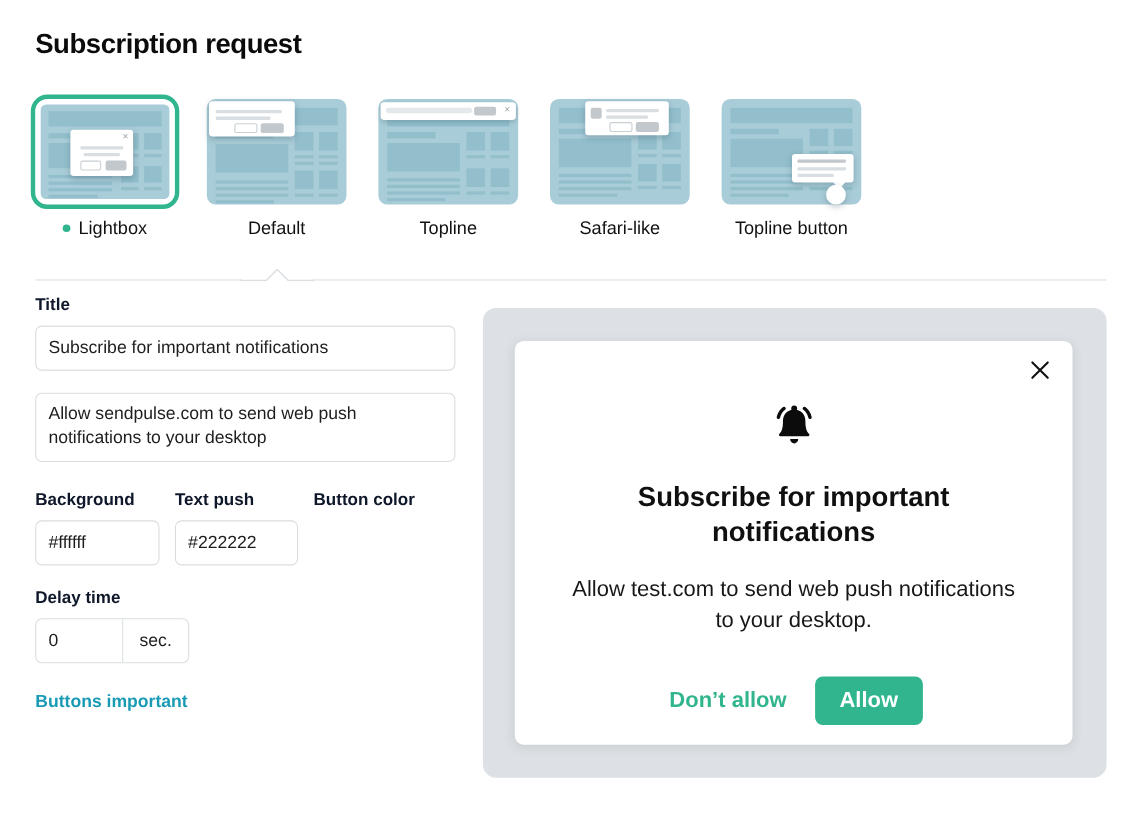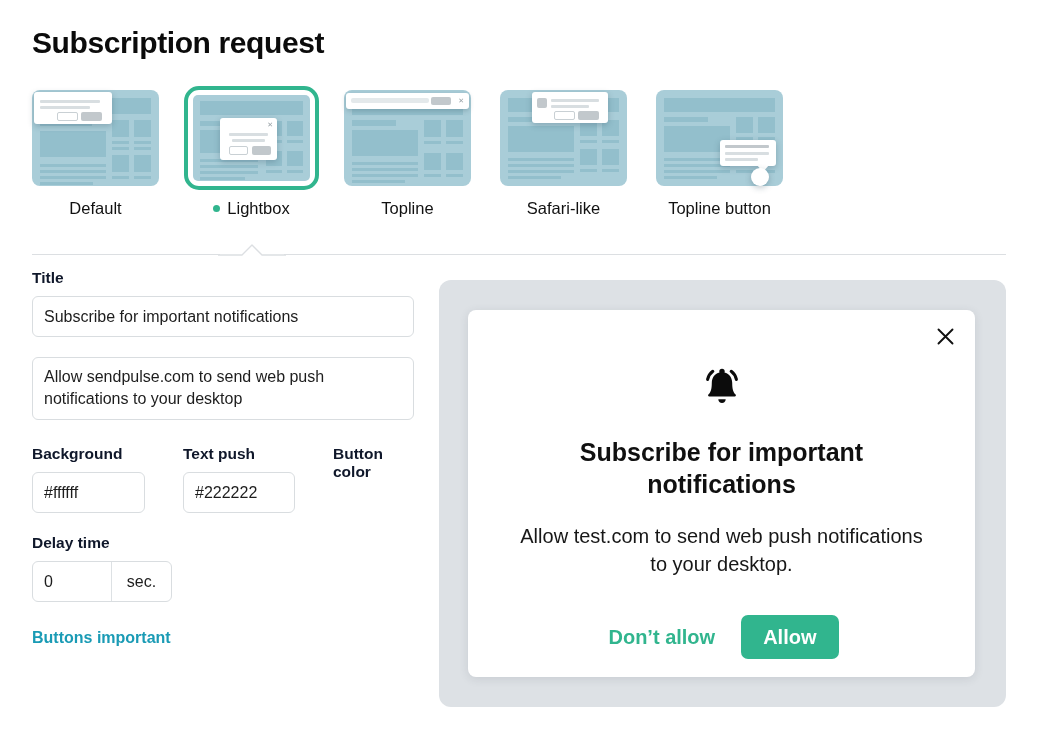--- a/index.html
+++ b/index.html
@@ -9,21 +9,21 @@
     background: #ffffff;
     font-family: "Liberation Sans", sans-serif;
     color: #1a1a1a;
     overflow: hidden;
   }
   .page { position: relative; width: 1038px; height: 740px; }
 
   
   .page-title {
     position: absolute; left: 32px; top: 26px;
-    font-size: 30px; font-weight: bold;
+    font-size: 25px; font-weight: bold;
     letter-spacing: -0.4px; color: #0b0b0b;
     margin: 0;
   }
 
   
   .templates {
     position: absolute; left: 32px; top: 90px;
     display: flex; gap: 29px;
   }
   .tmpl { width: 127px; }
@@ -123,21 +123,21 @@
   .txt-area {
     width: 382px; height: 63px;
     border: 1px solid #d9dde0; border-radius: 6px;
     background: #fff; font-family: "Liberation Sans", sans-serif;
     font-size: 16px; color: #1d1d1d; line-height: 22px;
     padding: 8px 11px; resize: none; outline: none;
     overflow: hidden;
   }
   .gap-1 { height: 20px; }
 
-  .color-row { display: flex; gap: 38px; margin-top: 21px; }
+  .color-row { display: flex; gap: 14px; margin-top: 21px; }
   .color-col .field-label { margin-bottom: 9px; }
   .color-input {
     height: 41px;
     border: 1px solid #d9dde0; border-radius: 6px;
     background: #fff; font-family: "Liberation Sans", sans-serif;
     font-size: 16px; color: #1d1d1d;
     padding: 0 11px; outline: none;
   }
   .ci-bg   { width: 113px; }
   .ci-text { width: 112px; }
@@ -217,20 +217,52 @@
   }
 </style>
 </head>
 <body>
 
 <div class="page">
 
   <h1 class="page-title">Subscription request</h1>
 
   <div class="templates">
+
+    <div class="tmpl selected">
+      <div class="tmpl-frame selected">
+        <div class="tmpl-canvas">
+          <div class="m-header" style="left:7px;top:6px;width:103px;height:14px;"></div>
+          <div class="m-block" style="left:7px;top:26px;width:44px;height:5px;"></div>
+          <div class="m-block" style="left:7px;top:35px;width:58px;height:23px;"></div>
+          <div class="m-line" style="left:7px;top:64px;width:58px;"></div>
+          <div class="m-line" style="left:7px;top:70px;width:58px;"></div>
+          <div class="m-line" style="left:7px;top:76px;width:58px;"></div>
+          <div class="m-line" style="left:7px;top:82px;width:45px;"></div>
+          <div class="m-block" style="left:73px;top:26px;width:16px;height:15px;"></div>
+          <div class="m-block" style="left:94px;top:26px;width:16px;height:15px;"></div>
+          <div class="m-line" style="left:73px;top:45px;width:16px;"></div>
+          <div class="m-line" style="left:94px;top:45px;width:16px;"></div>
+          <div class="m-block" style="left:73px;top:56px;width:16px;height:15px;"></div>
+          <div class="m-block" style="left:94px;top:56px;width:16px;height:15px;"></div>
+          <div class="m-line" style="left:73px;top:75px;width:16px;"></div>
+          <div class="m-line" style="left:94px;top:75px;width:16px;"></div>
+          <div class="m-card" style="left:27px;top:23px;width:57px;height:42px;">
+            <div class="m-x" style="right:4px;top:3px;">✕</div>
+            <div class="m-cline" style="left:9px;top:15px;width:39px;"></div>
+            <div class="m-cline" style="left:12px;top:21px;width:33px;"></div>
+            <div class="m-btn light" style="left:9px;top:28px;width:19px;"></div>
+            <div class="m-btn dark" style="left:32px;top:28px;width:19px;"></div>
+          </div>
+        </div>
+      </div>
+      <div class="tmpl-label">
+        <span class="dot"></span><span>Lightbox</span>
+      </div>
+    </div>
 
     <div class="tmpl">
       <div class="tmpl-frame">
         <div class="tmpl-canvas">
           <div class="m-header" style="left:8px;top:8px;width:111px;height:16px;"></div>
           <div class="m-block" style="left:8px;top:30px;width:52px;height:6px;"></div>
           <div class="m-block" style="left:8px;top:41px;width:66px;height:26px;"></div>
           <div class="m-line" style="left:8px;top:74px;width:66px;"></div>
           <div class="m-line" style="left:8px;top:80px;width:66px;"></div>
           <div class="m-line" style="left:8px;top:86px;width:66px;"></div>
@@ -251,52 +283,20 @@
             <div class="m-btn light" style="left:23px;top:20px;width:21px;"></div>
             <div class="m-btn dark" style="left:47px;top:20px;width:21px;"></div>
           </div>
         </div>
       </div>
       <div class="tmpl-label">
         <span>Default</span>
       </div>
     </div>
 
-    <div class="tmpl selected">
-      <div class="tmpl-frame selected">
-        <div class="tmpl-canvas">
-          <div class="m-header" style="left:7px;top:6px;width:103px;height:14px;"></div>
-          <div class="m-block" style="left:7px;top:26px;width:44px;height:5px;"></div>
-          <div class="m-block" style="left:7px;top:35px;width:58px;height:23px;"></div>
-          <div class="m-line" style="left:7px;top:64px;width:58px;"></div>
-          <div class="m-line" style="left:7px;top:70px;width:58px;"></div>
-          <div class="m-line" style="left:7px;top:76px;width:58px;"></div>
-          <div class="m-line" style="left:7px;top:82px;width:45px;"></div>
-          <div class="m-block" style="left:73px;top:26px;width:16px;height:15px;"></div>
-          <div class="m-block" style="left:94px;top:26px;width:16px;height:15px;"></div>
-          <div class="m-line" style="left:73px;top:45px;width:16px;"></div>
-          <div class="m-line" style="left:94px;top:45px;width:16px;"></div>
-          <div class="m-block" style="left:73px;top:56px;width:16px;height:15px;"></div>
-          <div class="m-block" style="left:94px;top:56px;width:16px;height:15px;"></div>
-          <div class="m-line" style="left:73px;top:75px;width:16px;"></div>
-          <div class="m-line" style="left:94px;top:75px;width:16px;"></div>
-          <div class="m-card" style="left:27px;top:23px;width:57px;height:42px;">
-            <div class="m-x" style="right:4px;top:3px;">✕</div>
-            <div class="m-cline" style="left:9px;top:15px;width:39px;"></div>
-            <div class="m-cline" style="left:12px;top:21px;width:33px;"></div>
-            <div class="m-btn light" style="left:9px;top:28px;width:19px;"></div>
-            <div class="m-btn dark" style="left:32px;top:28px;width:19px;"></div>
-          </div>
-        </div>
-      </div>
-      <div class="tmpl-label">
-        <span class="dot"></span><span>Lightbox</span>
-      </div>
-    </div>
-
     <div class="tmpl">
       <div class="tmpl-frame">
         <div class="tmpl-canvas">
           <div class="m-header" style="left:8px;top:15px;width:111px;height:10px;"></div>
           <div class="m-block" style="left:8px;top:30px;width:44px;height:6px;"></div>
           <div class="m-block" style="left:8px;top:40px;width:66px;height:26px;"></div>
           <div class="m-line" style="left:8px;top:72px;width:66px;"></div>
           <div class="m-line" style="left:8px;top:78px;width:66px;"></div>
           <div class="m-line" style="left:8px;top:84px;width:66px;"></div>
           <div class="m-line" style="left:8px;top:90px;width:53px;"></div>

